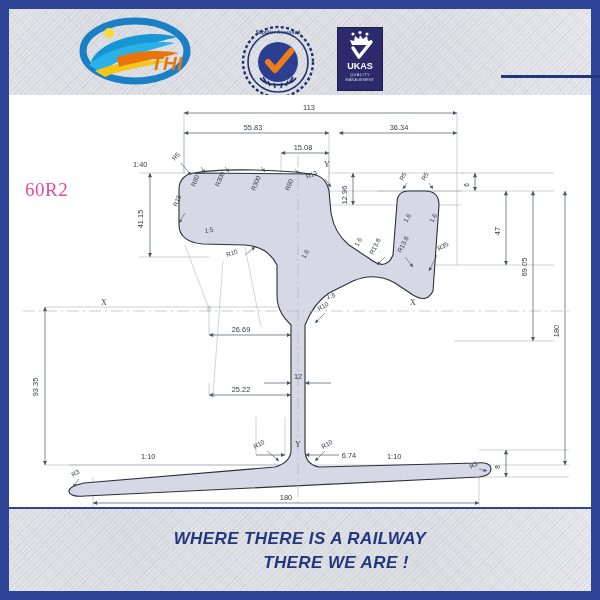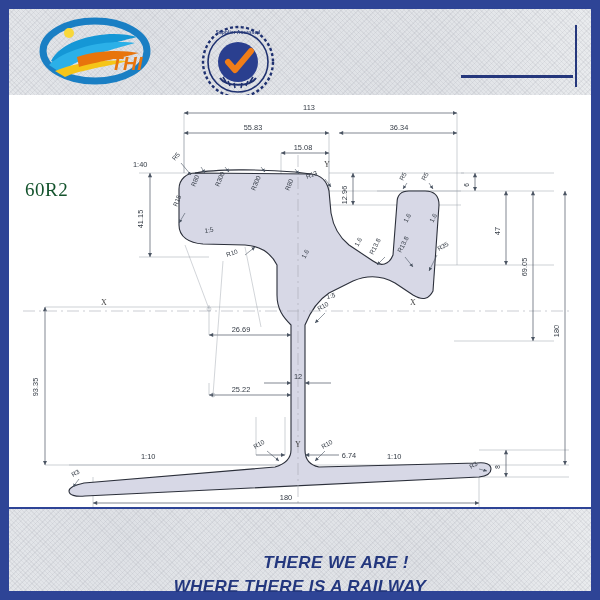--- a/index.html
+++ b/index.html
@@ -15,21 +15,21 @@
           repeating-linear-gradient(45deg, rgba(150,150,160,.13) 0 1px, transparent 1px 3px),
           repeating-linear-gradient(-45deg, rgba(120,125,140,.10) 0 1px, transparent 1px 4px),
           radial-gradient(circle at 20% 30%, rgba(170,175,190,.22), transparent 60%),
           radial-gradient(circle at 70% 70%, rgba(160,165,180,.18), transparent 55%),
           #eceef0;}
   .band-top{top:0;border-bottom:1px solid #cfd3da;}
   .band-bot{bottom:0;height:82px;border-top:2px solid #2e4496;}
   .canvas{position:absolute;left:0;right:0;top:86px;bottom:82px;background:#fff;}
 
   
-  .logos{position:absolute;inset:0;}
+  .logos{position:absolute;inset:0;margin-left:40px;}
   .logo-thi{position:absolute;left:24px;top:8px;width:145px;height:70px;}
   .thi-text{position:absolute;left:78px;top:36px;font-family:"Liberation Sans",sans-serif;
             font-weight:700;font-size:19px;color:#e8740c;letter-spacing:.5px;
             font-style:italic;}
   .badge-sa{position:absolute;left:190px;top:14px;width:78px;height:78px;}
   .sa-txt{position:absolute;left:0;right:0;top:7px;text-align:center;
           font-family:"Liberation Sans",sans-serif;font-size:4.6px;color:#263a7a;
           font-weight:700;letter-spacing:.2px;}
   .ukas{position:absolute;left:288px;top:18px;width:44px;height:62px;background:#2b2a6b;
         border:1px solid #1d1c50;}
@@ -44,27 +44,27 @@
             font-family:"Liberation Sans",sans-serif;font-weight:700;font-size:11px;color:#15387a;}
   .tuv-rule{position:absolute;left:6px;top:57px;width:98px;height:2px;background:#2b5fae;}
   .sgs{position:absolute;left:476px;top:18px;font-family:"Liberation Sans",sans-serif;
        font-weight:700;font-size:42px;color:#0b0b0b;letter-spacing:-1px;line-height:1;}
   .sgs-rule{position:absolute;left:452px;top:66px;width:112px;height:3px;background:#25377c;}
   .sgs-bar{position:absolute;left:566px;top:16px;width:2px;height:62px;background:#25377c;}
 
   
   .foot-l1{position:absolute;left:0;right:0;top:20px;text-align:center;
            font-family:"Liberation Sans",sans-serif;font-style:italic;font-weight:700;
-           font-size:17px;color:#23377e;letter-spacing:.4px;margin-top:48px;}
+           font-size:17px;color:#23377e;letter-spacing:.4px;}
   .foot-l2{position:absolute;left:0;right:0;top:44px;text-align:center;
            font-family:"Liberation Sans",sans-serif;font-style:italic;font-weight:700;
            font-size:17px;color:#23377e;letter-spacing:.4px;padding-left:72px;}
 
   
-  .title-code{position:absolute;left:16px;top:84px;font-size:19px;color:#14532d;
+  .title-code{position:absolute;left:16px;top:84px;font-size:19px;color:#ec4899;
               font-family:"Liberation Serif",serif;letter-spacing:.5px;}
   svg{position:absolute;left:0;top:0;}
   .dimtxt{font-family:"Liberation Sans",sans-serif;font-size:7.4px;fill:#333a44;}
   .dimtxt.sm{font-size:6.4px;}
   .mark{font-family:"Liberation Serif",serif;font-size:8px;fill:#444;}
 </style>
 </head>
 <body>
 
 <div id="page">
@@ -89,20 +89,32 @@
           <circle cx="39" cy="39" r="35" fill="none" stroke="#1f3170" stroke-width="2.4" stroke-dasharray="3 2.4"></circle>
           <circle cx="39" cy="39" r="30" fill="none" stroke="#1f3170" stroke-width="1.6"></circle>
           <circle cx="39" cy="39" r="20" fill="#2a3f8f"></circle>
           <path d="M29 39 L36 47 L52 28" fill="none" stroke="#f07d18" stroke-width="6" stroke-linecap="round" stroke-linejoin="round"></path>
           <path d="M21 55 C27 64, 51 64, 57 55" fill="none" stroke="#1f3170" stroke-width="2"></path>
           <path d="M24 54 l3 5 M29 58 l2 5 M35 60 l1 5 M43 60 l-1 5 M49 58 l-2 5 M54 54 l-3 5" stroke="#1f3170" stroke-width="1.6"></path>
         </svg>
         <div class="sa-txt">Supplier Assessed</div>
       </div>
 
+      <div class="ukas">
+        <svg width="44" height="32" viewBox="0 0 44 32" style="position:absolute;left:0;top:2px;">
+          <path d="M22 5 l3 4 4-3 1 5 4-1 -2 5 H14 l-2-5 4 1 1-5 4 3 z" fill="#fff"></path>
+          <circle cx="15" cy="4" r="1.6" fill="#fff"></circle>
+            <circle cx="22" cy="2.5" r="1.6" fill="#fff"></circle>
+          <circle cx="29" cy="4" r="1.6" fill="#fff"></circle>
+          <path d="M15 18 L21 27 L33 12" fill="none" stroke="#fff" stroke-width="3.4" stroke-linecap="round" stroke-linejoin="round"></path>
+        </svg>
+        <div class="ukas-name">UKAS</div>
+        <div class="ukas-sub1">QUALITY</div>
+        <div class="ukas-sub2">MANAGEMENT</div>
+      </div>
 
 
       <div class="sgs-rule"></div>
       <div class="sgs-bar"></div>
     </div>
   </div>
 
   <div class="canvas">
     <div class="title-code">60R2</div>
 

